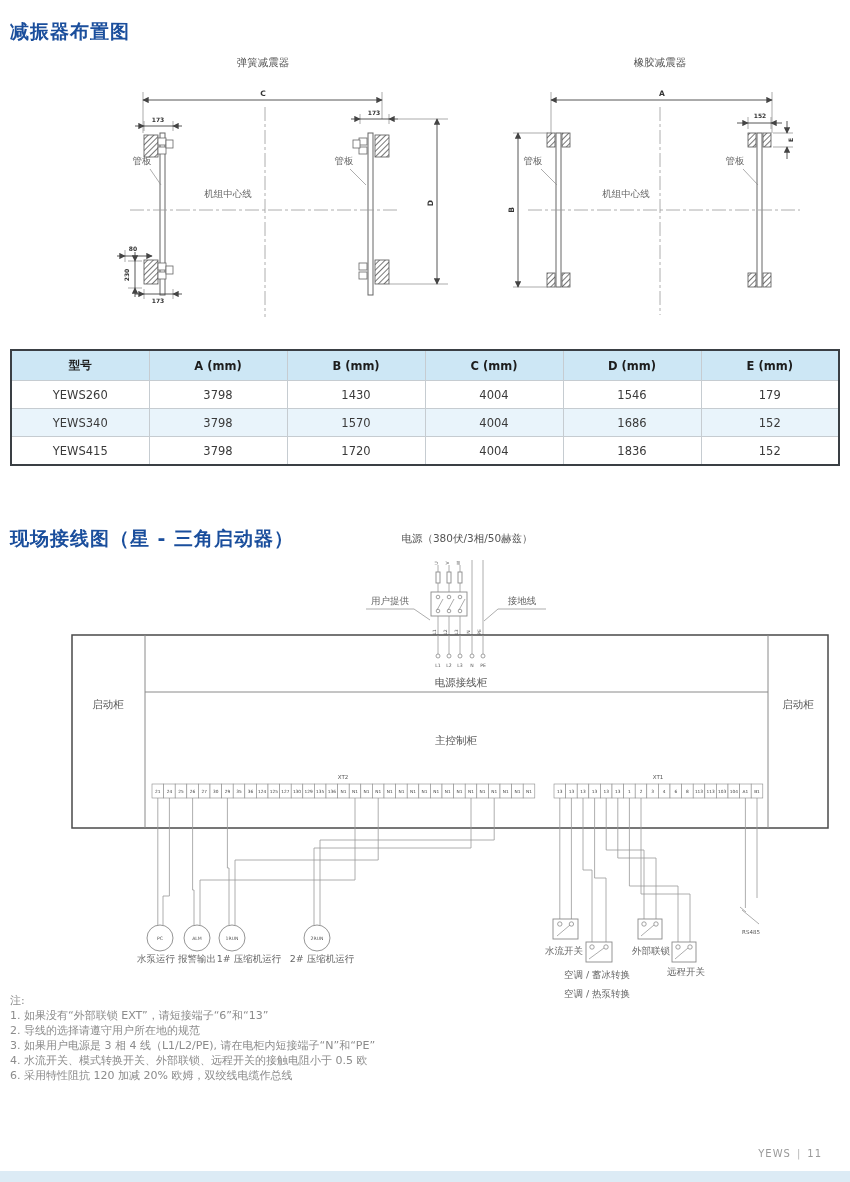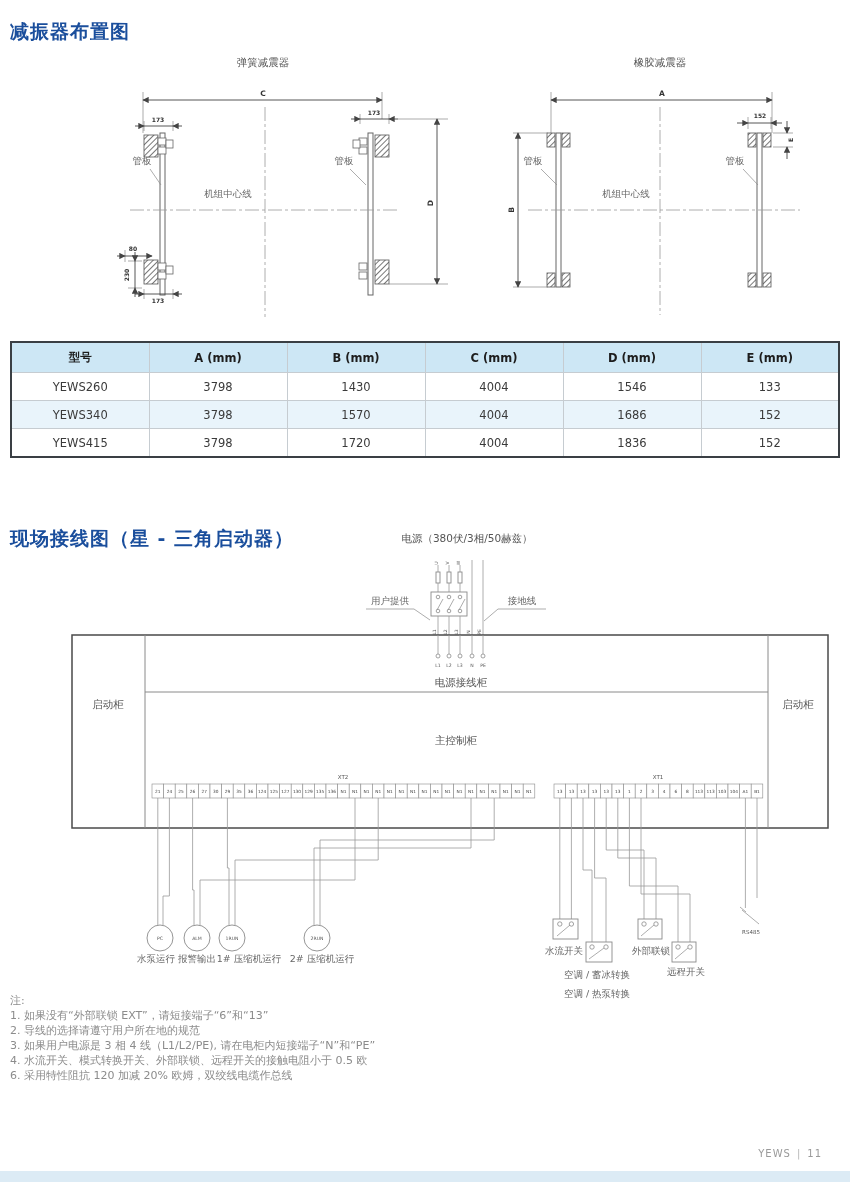--- a/index.html
+++ b/index.html
@@ -1,20 +1,20 @@
 <!DOCTYPE html>
 <html><head>
 <meta charset="utf-8">
 <style>
   html,body{margin:0;padding:0;background:#fff;}
   .page{position:relative;width:850px;height:1182px;background:#fff;overflow:hidden;
         font-family:"DejaVu Sans","Liberation Sans",sans-serif;}
   .sec-title{position:absolute;left:10px;font-size:19px;font-weight:bold;color:#1a4e9c;letter-spacing:1px;margin-top:13px;}
   
-  .dim-table{position:absolute;left:10px;top:341px;width:830px;border-collapse:collapse;
+  .dim-table{position:absolute;left:10px;top:349px;width:830px;border-collapse:collapse;
              font-size:11.5px;color:#3a3a3a;table-layout:fixed;}
   .dim-table th,.dim-table td{border:1px solid #c6ccd1;text-align:center;padding:0;height:27px;}
   .dim-table thead th{background:#cde7f5;color:#1d1d1d;font-weight:bold;height:29px;}
   .dim-table{border:2px solid #3a3f44;}
   .dim-table tbody tr:nth-child(2){background:#e9f4fb;padding-left:20px;}
   
   svg{position:absolute;left:0;}
   svg text{font-family:"DejaVu Sans","Liberation Sans",sans-serif;fill:#666;text-anchor:middle;}
   .t-title{font-size:10.5px;fill:#555;}
   .t-label{font-size:9.5px;fill:#666;}
@@ -199,21 +199,21 @@
         <th>E (mm)</th>
       </tr>
     </thead>
     <tbody>
       <tr>
         <td>YEWS260</td>
         <td>3798</td>
         <td>1430</td>
         <td>4004</td>
         <td>1546</td>
-        <td>133</td>
+        <td>179</td>
       </tr>
       <tr>
         <td>YEWS340</td>
         <td>3798</td>
         <td>1570</td>
         <td>4004</td>
         <td>1686</td>
         <td>152</td>
       </tr>
       <tr>

